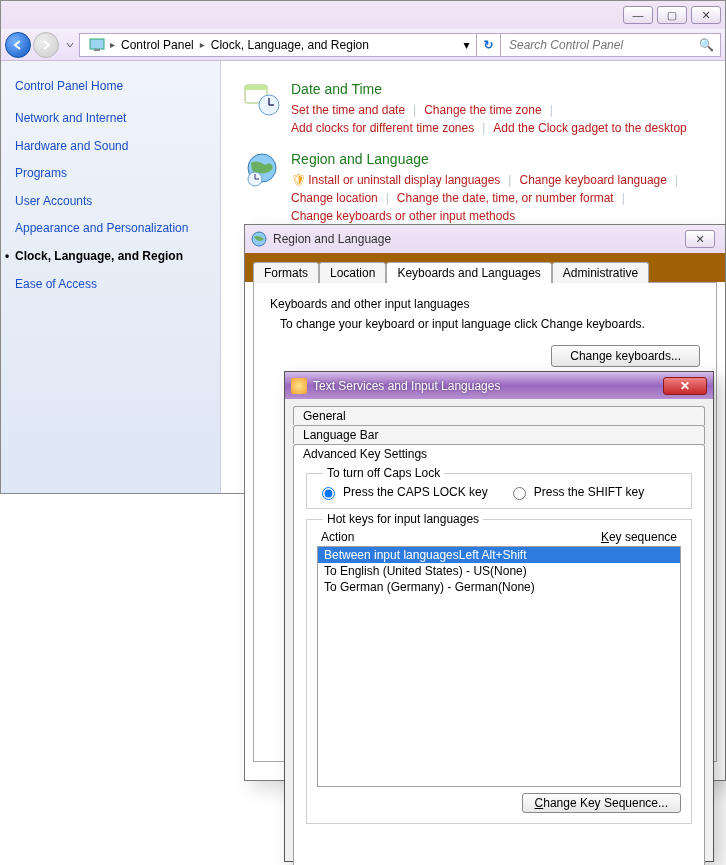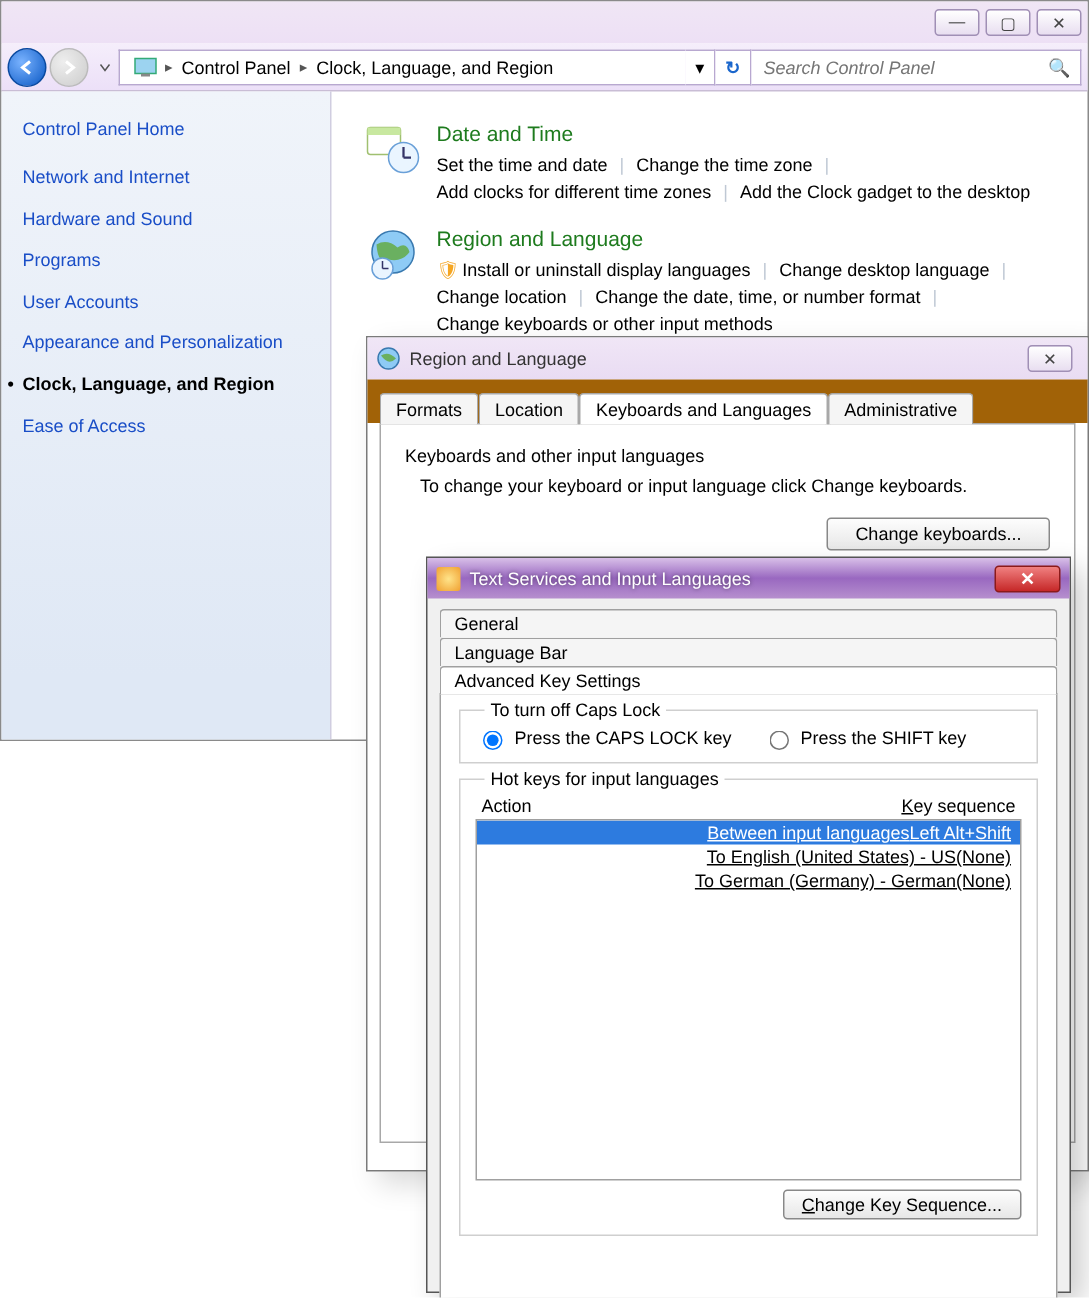--- a/index.html
+++ b/index.html
@@ -27,21 +27,21 @@
   .cp-sidebar .home { color: #1a4ec7; margin-bottom: 18px; display: block; }
   .cp-sidebar .navitem { color: #1a4ec7; display: block; margin-bottom: 12px; line-height: 1.3; }
   .cp-sidebar .navitem.current { color: #000; font-weight: bold; position: relative; }
   .cp-sidebar .navitem.current::before { content: "•"; position: absolute; left: -10px; }
   .cp-main { flex: 1; padding: 20px 22px; }
   .catrow { display: flex; margin-bottom: 14px; }
   .caticon { width: 38px; height: 38px; margin-right: 10px; flex-shrink: 0; }
   .cattext { flex: 1; }
   .cattitle { color: #1e7b1e; font-size: 14px; margin-bottom: 4px; }
   .catlinks { display: flex; flex-wrap: wrap; line-height: 1.5; }
-  .catlinks a { color: #000000; text-decoration: none; }
+  .catlinks a { color: #b91c1c; text-decoration: none; }
   .catlinks .sep { color: #bfc8d4; margin: 0 8px; }
   .shield { color: #f5a623; margin-right: 2px; }
 
   
   .region-dlg { position: absolute; left: 244px; top: 224px; width: 482px; height: 557px; border: 1px solid #7a7a7a; background: #fff; box-shadow: 8px 8px 18px rgba(0,0,0,0.15); }
   .region-titlebar { height: 28px; background: linear-gradient(#f0e6f6, #e9dcf3); display: flex; align-items: center; padding: 0 6px; }
   .region-titlebar .ticon { width: 16px; height: 16px; margin-right: 6px; }
   .region-titlebar .ttext { flex: 1; color: #333; }
   .tabstrip { display: flex; padding: 8px 8px 0 8px; background: #a16207; border-bottom: 0; }
   .tab { border: 1px solid #a8a8a8; border-bottom: none; padding: 3px 10px; background: #f5f5f5; margin-right: 0; border-radius: 3px 3px 0 0; position: relative; top: 1px; }
@@ -60,21 +60,21 @@
   .ts-tabstrip { display: flex; padding: 6px 8px 0 8px; flex-direction: column; }
   .ts-tab { border: 1px solid #a0a0a0; border-bottom: none; padding: 2px 9px; background: #f5f5f5; border-radius: 3px 3px 0 0; position: relative; top: 1px; }
   .ts-tab.active { background: #fff; z-index: 2; }
   .ts-panel { border: 1px solid #a0a0a0; margin: 0 8px; padding: 10px 12px; background: #fff; height: 406px; }
   .fieldset { position: relative; border: 1px solid #cfcfcf; padding: 10px 10px 8px 10px; margin-bottom: 10px; }
   .fieldset .legend { position: absolute; top: -8px; left: 16px; background: #fff; padding: 0 4px; }
   .radios { display: flex; gap: 20px; align-items: center; }
   .radios label { display: flex; align-items: center; gap: 5px; }
   .hotkey-hdr { display: flex; justify-content: space-between; padding: 0 4px 2px 4px; }
   .hotkey-list { border: 1px solid #a0a0a0; height: 241px; background: #fff; overflow: hidden; }
-  .hk-row { display: flex; justify-content: flex-end; padding: 1px 6px; text-decoration: underline; }
+  .hk-row { display: flex; justify-content: flex-start; padding: 1px 6px; }
   .hk-row.sel { background: #2d7bdf; color: #fff; }
   .cks-btn { float: right; border: 1px solid #888; background: linear-gradient(#fdfdfd, #e7e7e7); padding: 2px 12px; border-radius: 3px; margin-top: 6px; }
   .ts-btnrow { display: flex; justify-content: flex-end; gap: 6px; padding: 8px 10px; }
   .dbtn { border: 1px solid #888; background: linear-gradient(#fdfdfd, #e7e7e7); padding: 2px 0; width: 74px; border-radius: 3px; text-align: center; }
   .dbtn.default { border: 1px solid #3399ff; box-shadow: 0 0 2px #6cf inset; }
   .dbtn.disabled { color: #999; margin-top: 32px; }
   .underline-first::first-letter { text-decoration: underline; }
 </style>
 </head>
 <body>
@@ -156,21 +156,21 @@
           <circle cx="12" cy="28" r="7" fill="#eaf5ff" stroke="#6aa0d8"></circle>
           <line x1="12" y1="28" x2="12" y2="23" stroke="#336"></line>
           <line x1="12" y1="28" x2="16" y2="28" stroke="#336"></line>
         </svg>
         <div class="cattext">
           <div class="cattitle">Region and Language</div>
           <div class="catlinks">
             <span class="shield">🛡</span>
               <a>Install or uninstall display languages</a>
               <span class="sep">|</span>
-            <a>Change desktop language</a>
+            <a>Change keyboard language</a>
               <span class="sep">|</span>
             <a>Change location</a>
               <span class="sep">|</span>
             <a>Change the date, time, or number format</a>
               <span class="sep">|</span>
             <a>Change keyboards or other input methods</a>
           </div>
         </div>
       </div>
     </div>

